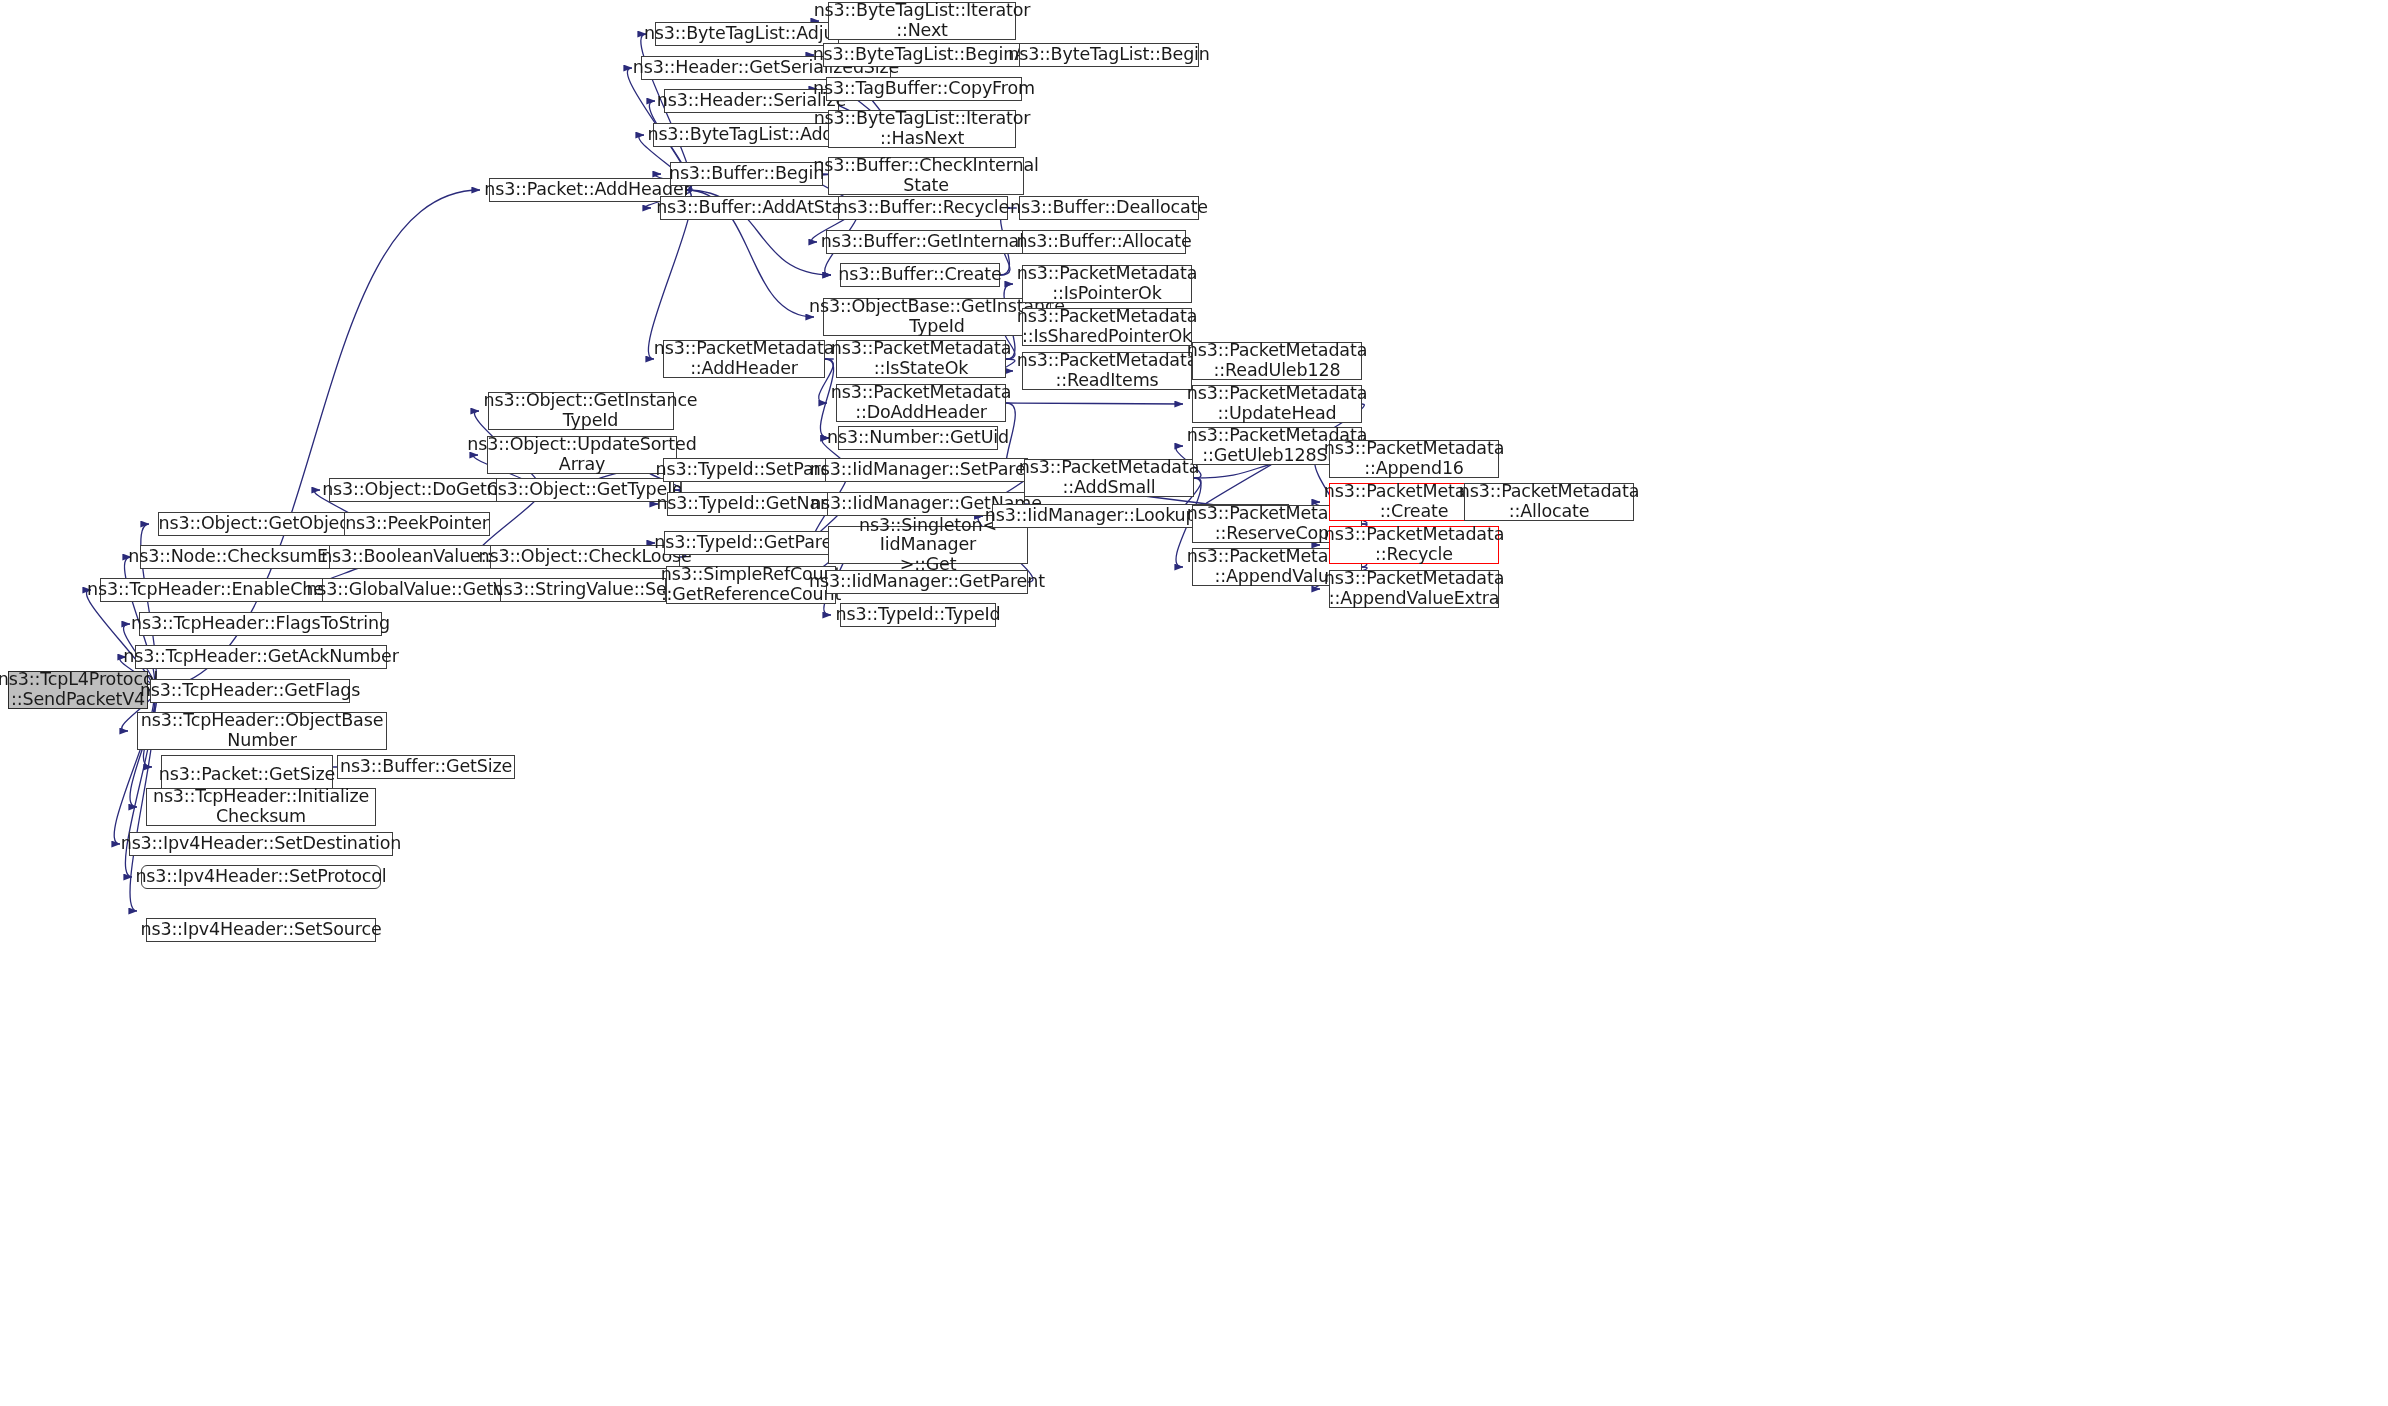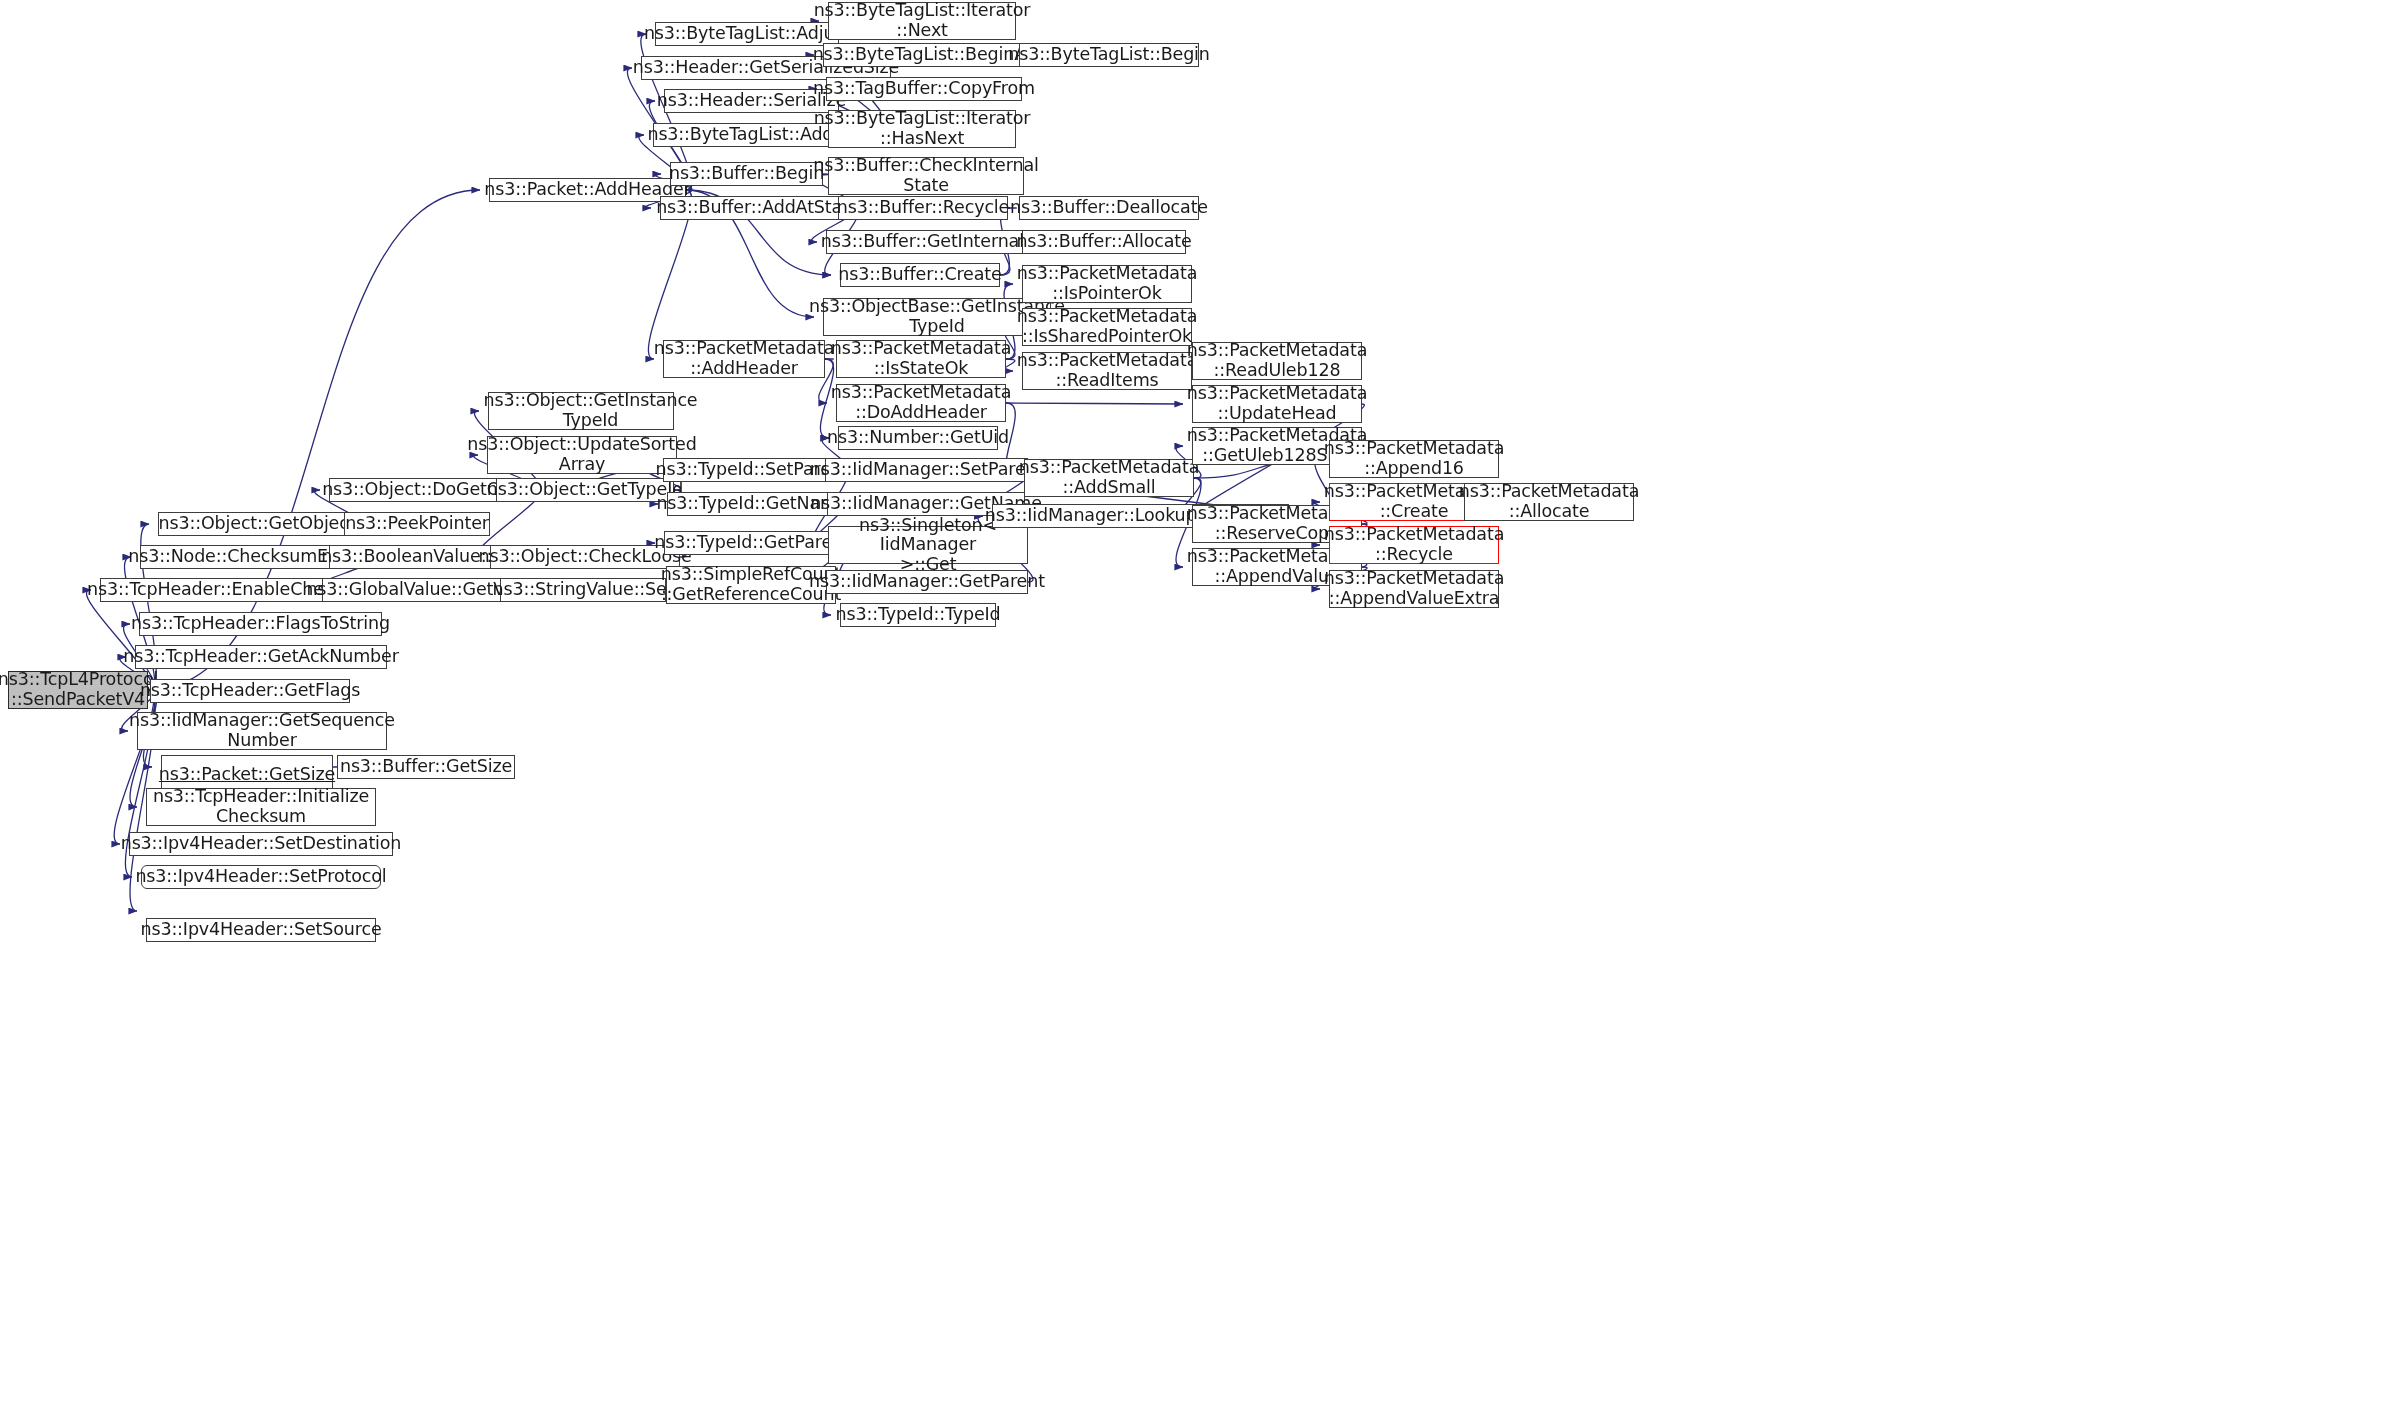--- a/index.html
+++ b/index.html
@@ -127,23 +127,23 @@
   </svg>
   <div id="nodes">
       <div class="node root" style="left: 8px; top: 671px; width: 140px; height: 38px;">ns3::TcpL4Protocol
 ::SendPacketV4</div>
       <div class="node" style="left: 158px; top: 512px; width: 198px; height: 24px;">ns3::Object::GetObject</div>
       <div class="node" style="left: 140px; top: 545px; width: 235px; height: 24px;">ns3::Node::ChecksumEnabled</div>
       <div class="node" style="left: 100px; top: 578px; width: 276px; height: 24px;">ns3::TcpHeader::EnableChecksums</div>
       <div class="node" style="left: 139px; top: 612px; width: 243px; height: 24px;">ns3::TcpHeader::FlagsToString</div>
       <div class="node" style="left: 135px; top: 645px; width: 252px; height: 24px;">ns3::TcpHeader::GetAckNumber</div>
       <div class="node" style="left: 150px; top: 679px; width: 200px; height: 24px;">ns3::TcpHeader::GetFlags</div>
-      <div class="node" style="left: 137px; top: 712px; width: 250px; height: 38px;">ns3::IidManager::GetSequence
+      <div class="node" style="left: 137px; top: 712px; width: 250px; height: 38px;">ns3::TcpHeader::ObjectBase
 Number</div>
-      <div class="node" style="left: 161px; top: 755px; width: 172px; height: 39px; text-decoration: underline;">ns3::Packet::GetSize</div>
+      <div class="node" style="left: 161px; top: 755px; width: 172px; height: 39px;">ns3::Packet::GetSize</div>
       <div class="node" style="left: 146px; top: 788px; width: 230px; height: 38px;">ns3::TcpHeader::Initialize
 Checksum</div>
       <div class="node" style="left: 129px; top: 832px; width: 264px; height: 24px;">ns3::Ipv4Header::SetDestination</div>
       <div class="node" style="left: 141px; top: 865px; width: 240px; height: 24px; border-radius: 6px;">ns3::Ipv4Header::SetProtocol</div>
       <div class="node" style="left: 146px; top: 899px; width: 230px; height: 24px; margin-top: 19px;">ns3::Ipv4Header::SetSource</div>
       <div class="node" style="left: 489px; top: 178px; width: 197px; height: 24px;">ns3::Packet::AddHeader</div>
       <div class="node" style="left: 329px; top: 478px; width: 207px; height: 24px;">ns3::Object::DoGetObject</div>
       <div class="node" style="left: 344px; top: 512px; width: 146px; height: 24px;">ns3::PeekPointer</div>
       <div class="node" style="left: 329px; top: 545px; width: 186px; height: 24px;">ns3::BooleanValue::Get</div>
       <div class="node" style="left: 322px; top: 578px; width: 203px; height: 24px;">ns3::GlobalValue::GetValue</div>

